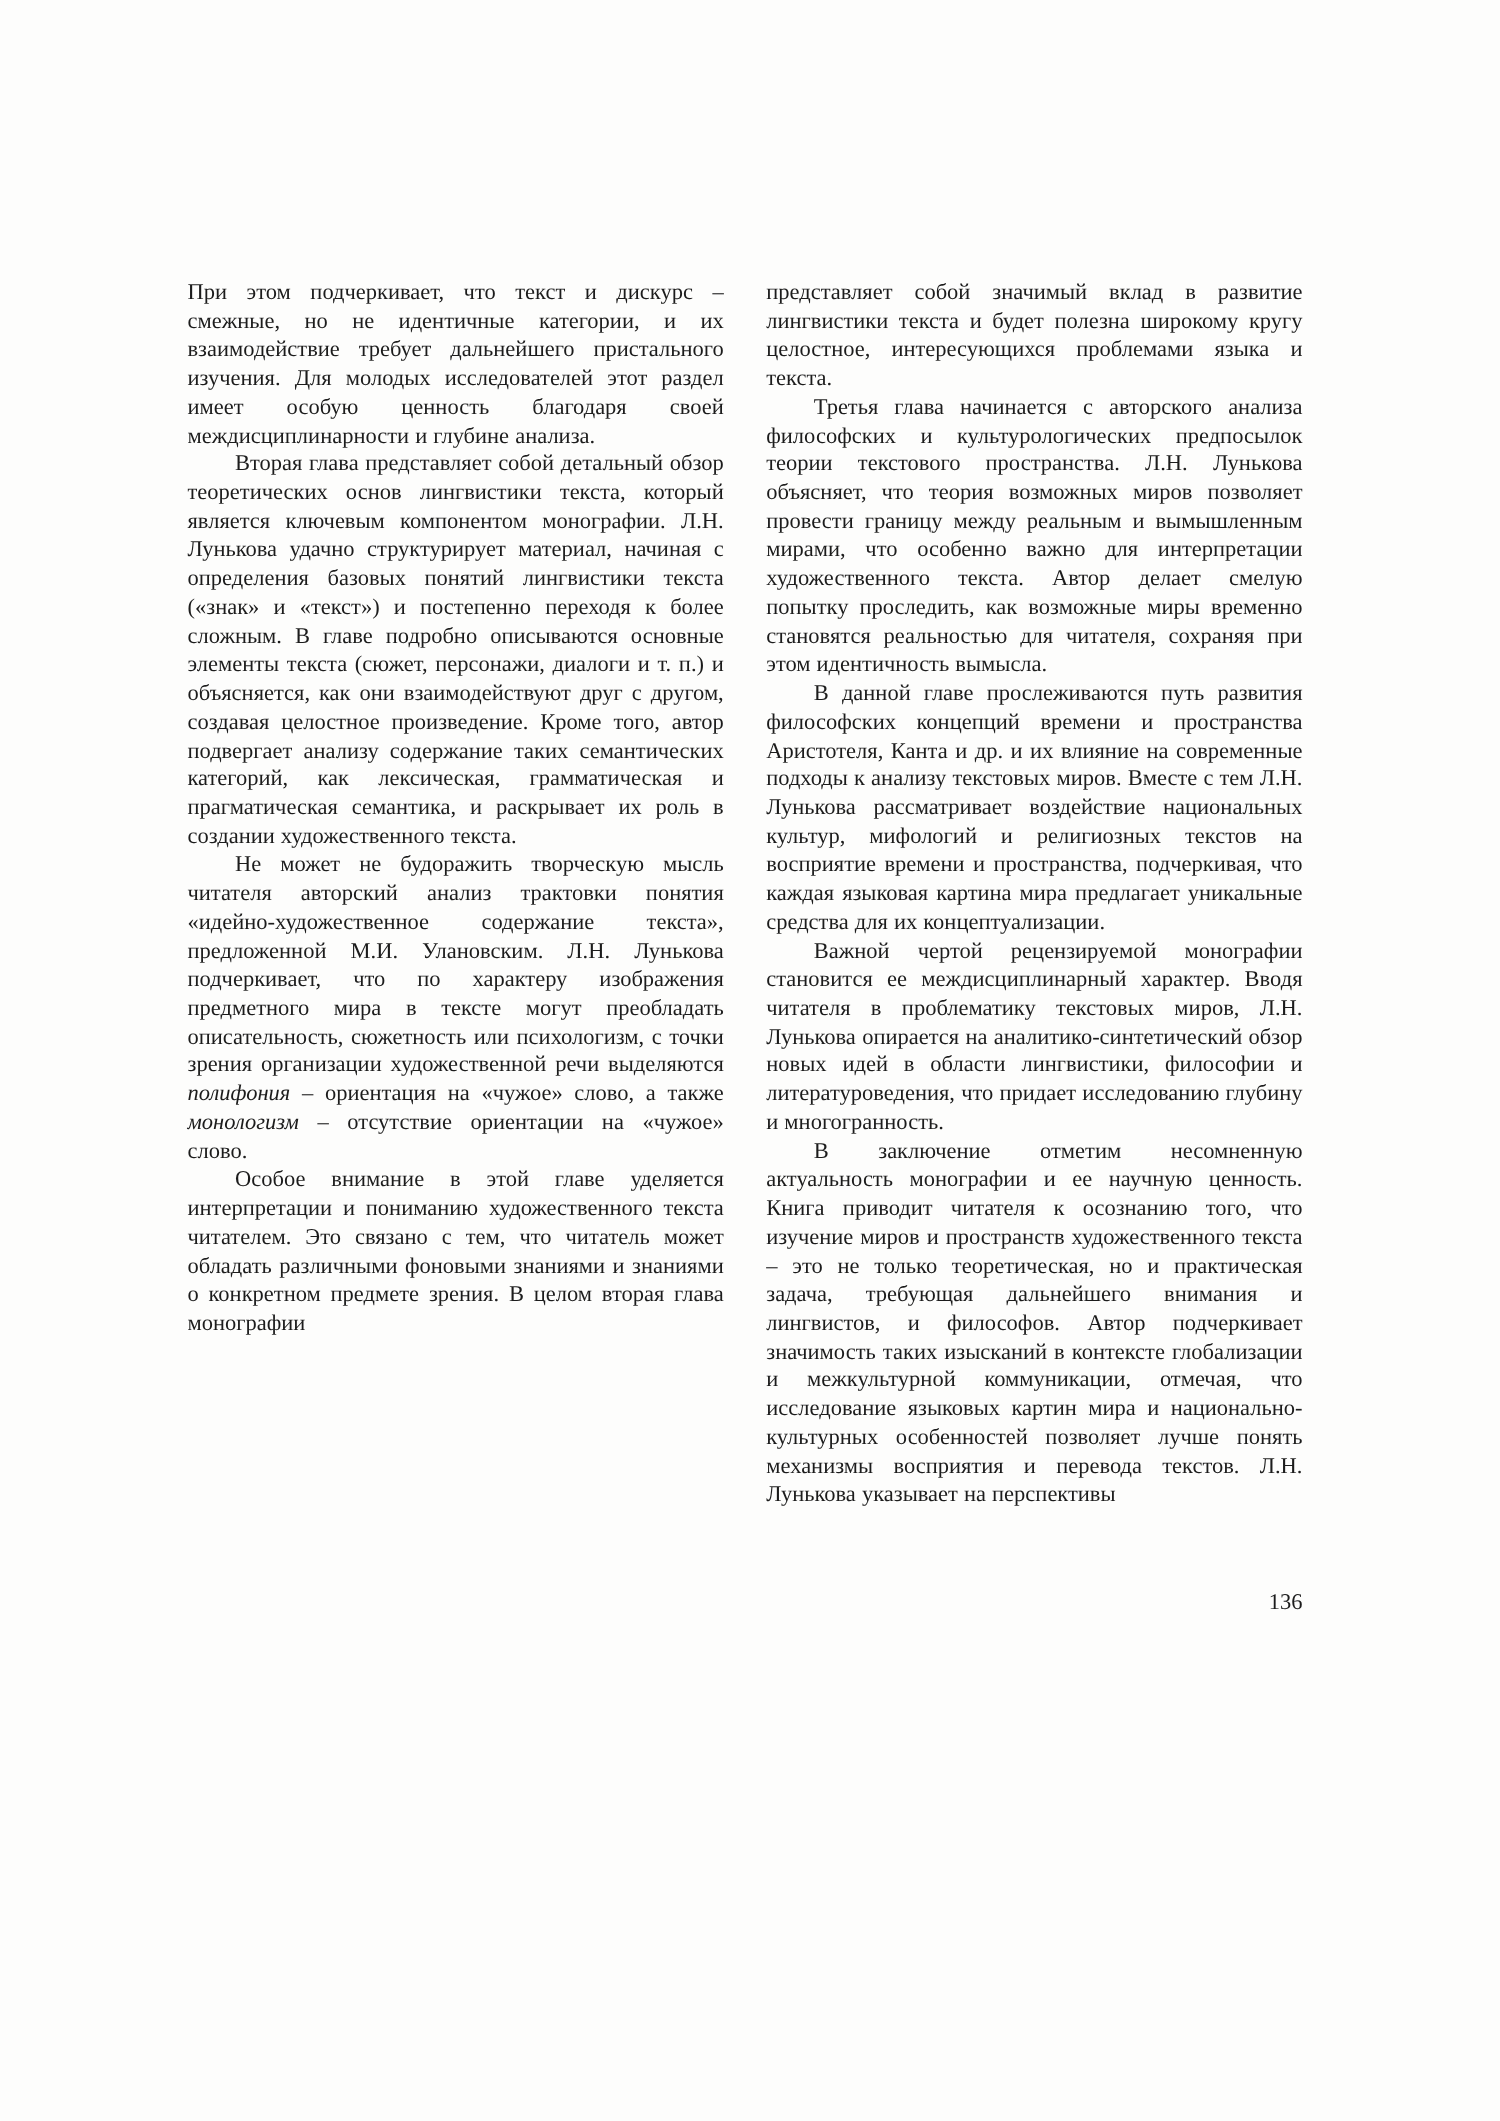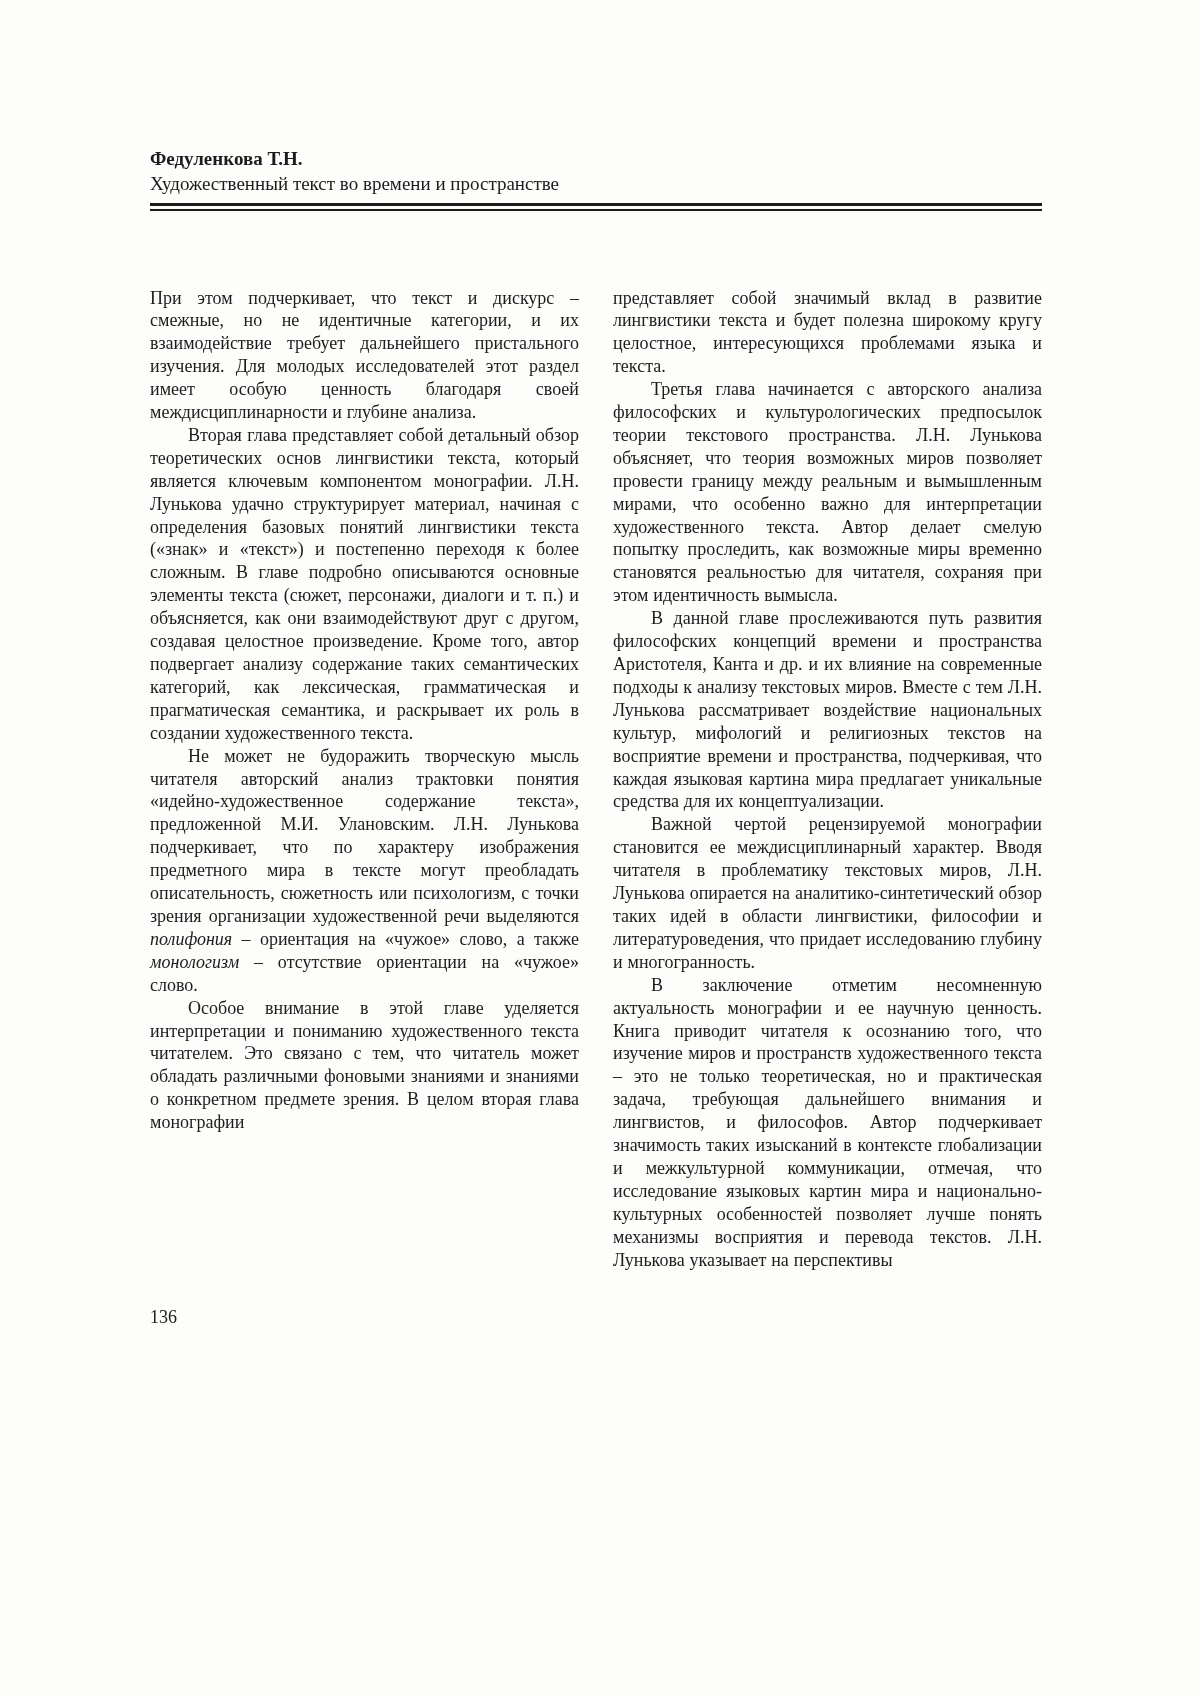--- a/index.html
+++ b/index.html
@@ -59,52 +59,44 @@
   .para {
     margin: 0;
   }
   .para.indent {
     text-indent: 38px;
   }
   .italic {
     font-style: italic;
   }
   .page-footer {
-    margin-top: 36px;
-    text-align: left;
+    margin-top: 64px;
+    text-align: right;
   }
   .page-number {
     font-size: 18px;
   }
 </style>
 </head>
 <body>
 
 <div class="page">
-  <header class="running-head">
-    <div class="author">Федуленкова Т.Н.</div>
-    <div class="title">Художественный текст во времени и пространстве</div>
-    <div class="rule">
-      <div class="rule-thick"></div>
-      <div class="rule-thin"></div>
-    </div>
-  </header>
 
   <main class="columns">
     <div class="col">
         <p class="para"><span>При этом подчеркивает, что текст и дискурс – смежные, но не идентичные категории, и их взаимодействие требует дальнейшего пристального изучения. Для молодых исследователей этот раздел имеет особую ценность благодаря своей междисциплинарности и глубине анализа.</span></p>
         <p class="para indent"><span>Вторая глава представляет собой детальный обзор теоретических основ лингвистики текста, который является ключевым компонентом монографии. Л.Н. Лунькова удачно структурирует материал, начиная с определения базовых понятий лингвистики текста («знак» и «текст») и постепенно переходя к более сложным. В главе подробно описываются основные элементы текста (сюжет, персонажи, диалоги и т. п.) и объясняется, как они взаимодействуют друг с другом, создавая целостное произведение. Кроме того, автор подвергает анализу содержание таких семантических категорий, как лексическая, грамматическая и прагматическая семантика, и раскрывает их роль в создании художественного текста.</span></p>
         <p class="para indent"><span>Не может не будоражить творческую мысль читателя авторский анализ трактовки понятия «идейно-художественное содержание текста», предложенной М.И. Улановским. Л.Н. Лунькова подчеркивает, что по характеру изображения предметного мира в тексте могут преобладать описательность, сюжетность или психологизм, с точки зрения организации художественной речи выделяются </span><span class="italic">полифония</span><span> – ориентация на «чужое» слово, а также </span><span class="italic">монологизм</span><span> – отсутствие ориентации на «чужое» слово.</span></p>
         <p class="para indent"><span>Особое внимание в этой главе уделяется интерпретации и пониманию художественного текста читателем. Это связано с тем, что читатель может обладать различными фоновыми знаниями и знаниями о конкретном предмете зрения. В целом вторая глава монографии</span></p>
       </div>
     <div class="col">
         <p class="para"><span>представляет собой значимый вклад в развитие лингвистики текста и будет полезна широкому кругу целостное, интересующихся проблемами языка и текста.</span></p>
         <p class="para indent"><span>Третья глава начинается с авторского анализа философских и культурологических предпосылок теории текстового пространства. Л.Н. Лунькова объясняет, что теория возможных миров позволяет провести границу между реальным и вымышленным мирами, что особенно важно для интерпретации художественного текста. Автор делает смелую попытку проследить, как возможные миры временно становятся реальностью для читателя, сохраняя при этом идентичность вымысла.</span></p>
         <p class="para indent"><span>В данной главе прослеживаются путь развития философских концепций времени и пространства Аристотеля, Канта и др. и их влияние на современные подходы к анализу текстовых миров. Вместе с тем Л.Н. Лунькова рассматривает воздействие национальных культур, мифологий и религиозных текстов на восприятие времени и пространства, подчеркивая, что каждая языковая картина мира предлагает уникальные средства для их концептуализации.</span></p>
-        <p class="para indent"><span>Важной чертой рецензируемой монографии становится ее междисциплинарный характер. Вводя читателя в проблематику текстовых миров, Л.Н. Лунькова опирается на аналитико-синтетический обзор таких идей в области лингвистики, философии и литературоведения, что придает исследованию глубину и многогранность.</span></p>
+        <p class="para indent"><span>Важной чертой рецензируемой монографии становится ее междисциплинарный характер. Вводя читателя в проблематику текстовых миров, Л.Н. Лунькова опирается на аналитико-синтетический обзор новых идей в области лингвистики, философии и литературоведения, что придает исследованию глубину и многогранность.</span></p>
         <p class="para indent"><span>В заключение отметим несомненную актуальность монографии и ее научную ценность. Книга приводит читателя к осознанию того, что изучение миров и пространств художественного текста – это не только теоретическая, но и практическая задача, требующая дальнейшего внимания и лингвистов, и философов. Автор подчеркивает значимость таких изысканий в контексте глобализации и межкультурной коммуникации, отмечая, что исследование языковых картин мира и национально-культурных особенностей позволяет лучше понять механизмы восприятия и перевода текстов. Л.Н. Лунькова указывает на перспективы</span></p>
       </div>
   </main>
 
   <footer class="page-footer">
     <span class="page-number">136</span>
   </footer>
 </div>
 
 </body></html>

